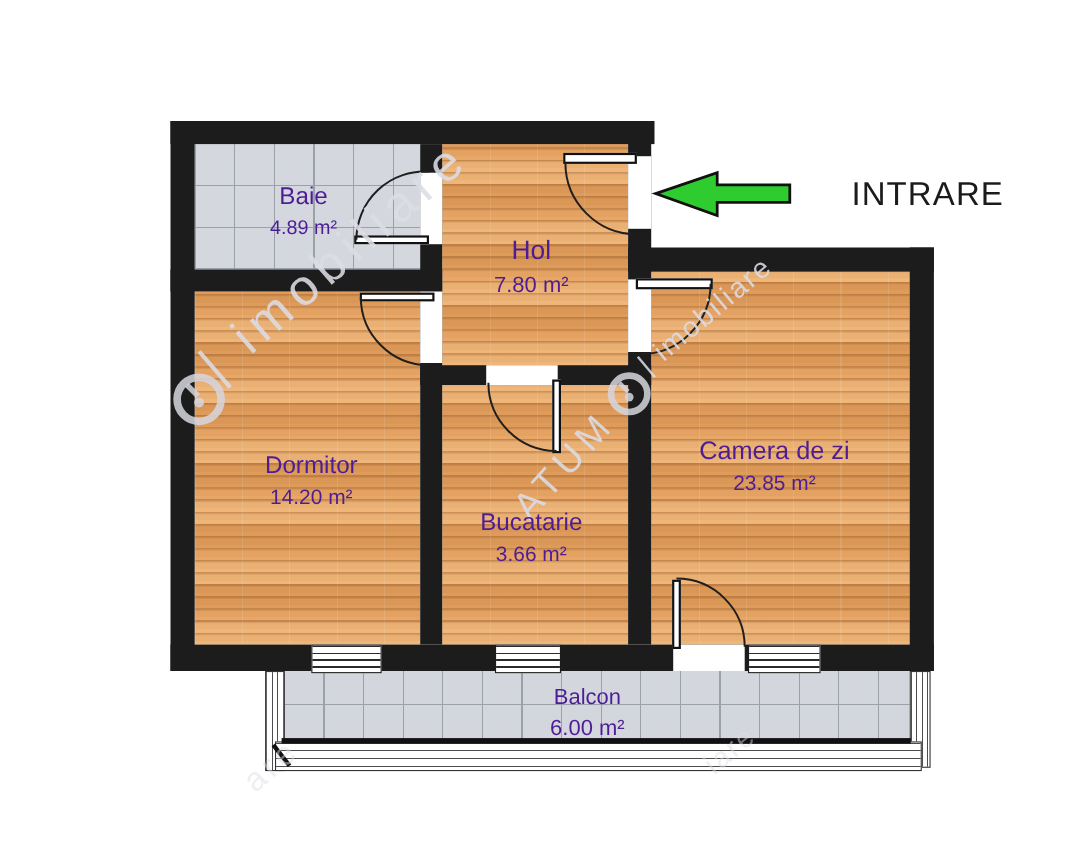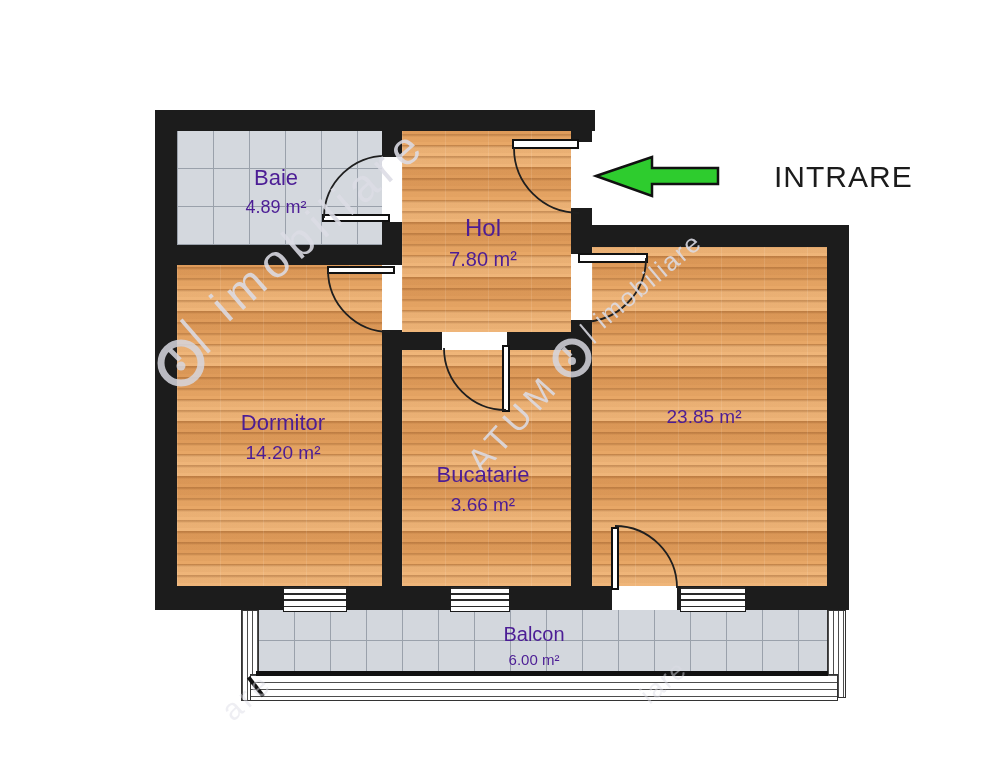--- a/index.html
+++ b/index.html
@@ -150,22 +150,23 @@
   </div>
   <div class="room-label" style="left:283px;top:412px;">
     <div class="room-name">Dormitor</div>
     <div class="room-area" style="font-size:19px;">14.20 m²</div>
   </div>
   <div class="room-label" style="left:483px;top:464px;">
     <div class="room-name">Bucatarie</div>
     <div class="room-area" style="font-size:19px;">3.66 m²</div>
   </div>
   <div class="room-label" style="left:704px;top:398px;">
+    <div class="room-name" style="font-size:23px;">Camera de zi</div>
     <div class="room-area" style="font-size:19px;">23.85 m²</div>
   </div>
   <div class="room-label" style="left:534px;top:624px;">
     <div class="room-name" style="font-size:20px;">Balcon</div>
-    <div class="room-area" style="font-size:15px;margin-top:8px;">6.00 m²</div>
+    <div class="room-area" style="font-size:20px;margin-top:8px;">6.00 m²</div>
   </div>
 
   <span class="entrance-label" style="left:740px;top:162px;margin-left:34px;">INTRARE</span>
 
 </div>
 
 </body></html>

